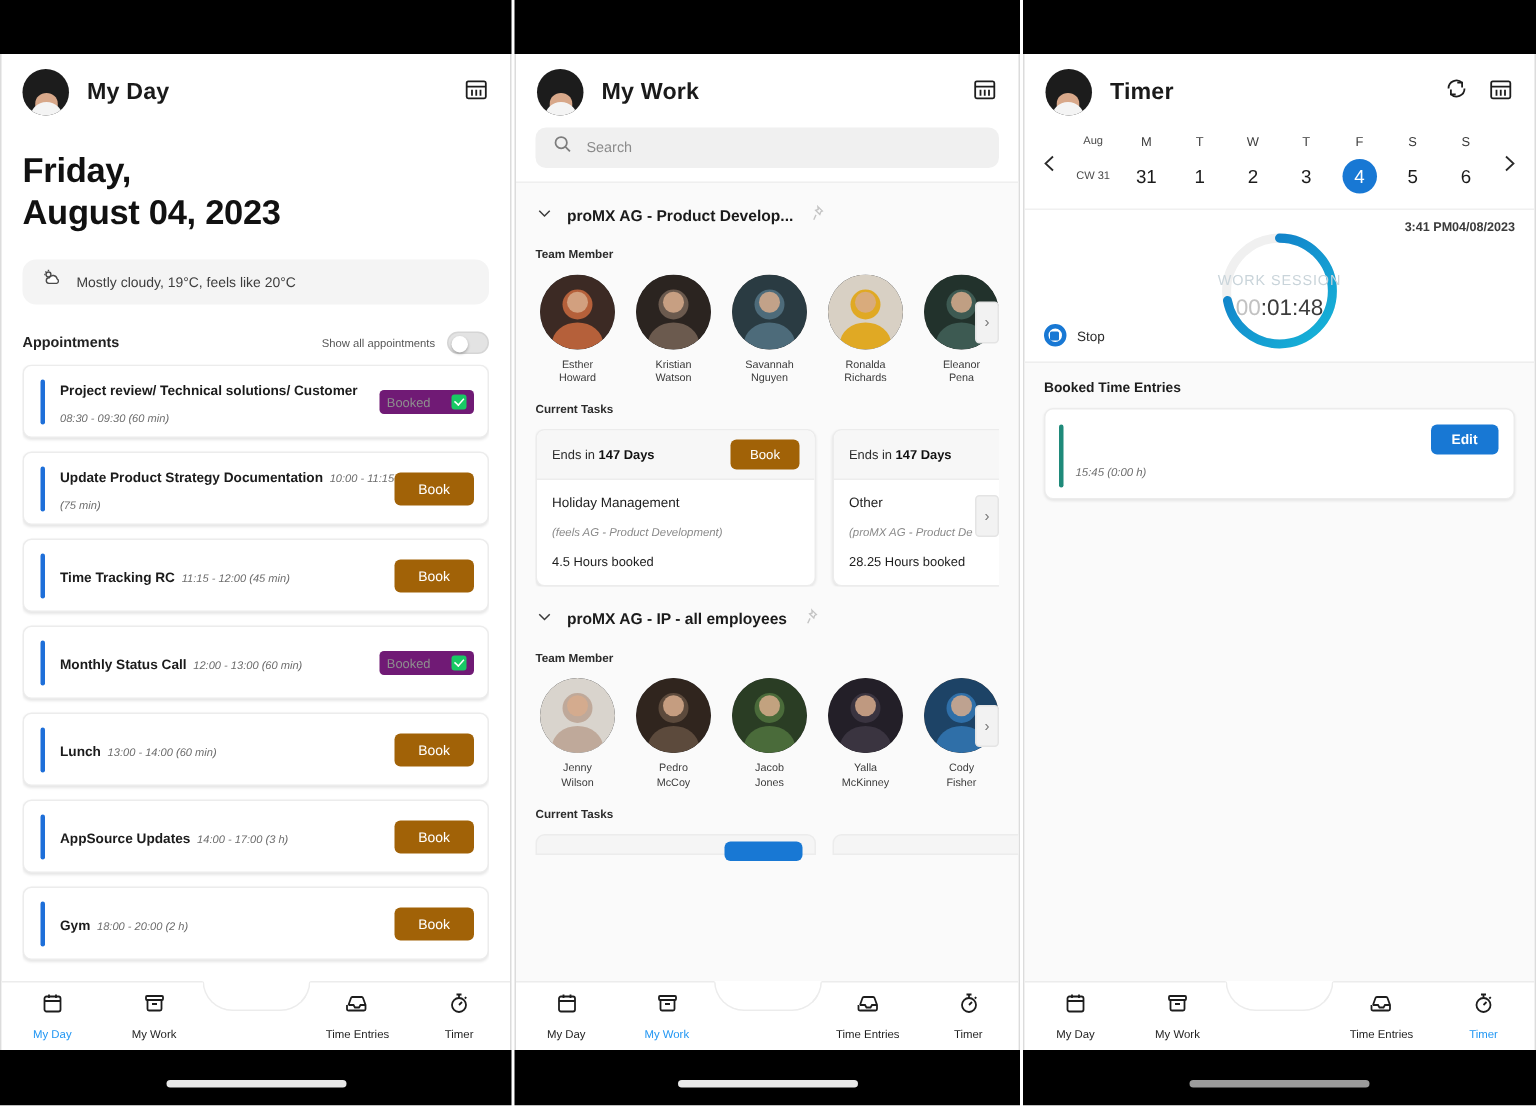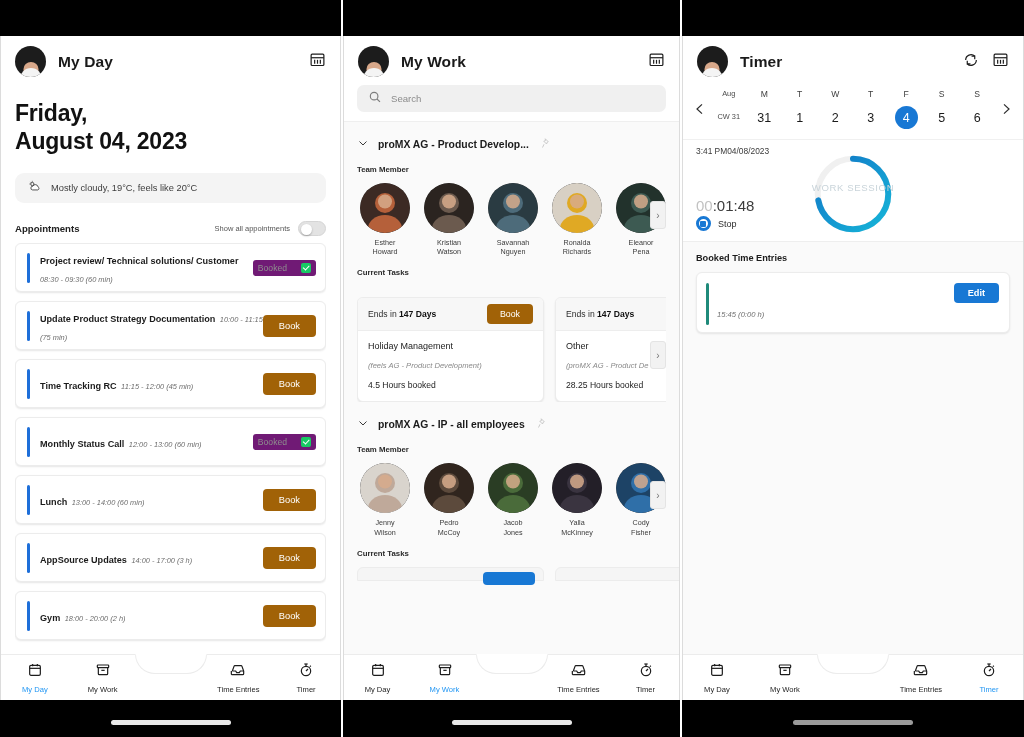--- a/index.html
+++ b/index.html
@@ -95,21 +95,21 @@
   .sect-lbl { font-size: 7.8px; font-weight: 700; color: #2b2b2b; margin-top: 12px; }
 
   .members { display: flex; gap: 8px; margin-top: 9px; position: relative; overflow: hidden; }
   .member { width: 56px; flex: 0 0 56px; display: flex; flex-direction: column; align-items: center; }
   .m-photo { width: 50px; height: 50px; border-radius: 50%; overflow: hidden; position: relative; background: #555; }
   .m-name { font-size: 7.2px; color: #3b3b3b; text-align: center; line-height: 1.28; margin-top: 5px; white-space: pre-line; }
   .mem-next { position: absolute; right: 0; top: 18px; width: 16px; height: 28px; background: #f2f2f2;
               border: 1px solid #e4e4e4; border-radius: 3px; display: flex; align-items: center; justify-content: center;
               font-size: 10px; color: #777; cursor: pointer; z-index: 3; }
 
-  .tasks-row { display: flex; gap: 11px; margin-top: 20px; overflow: hidden; }
+  .tasks-row { display: flex; gap: 11px; margin-top: 9px; overflow: hidden; }
   .task-card { width: 187px; flex: 0 0 187px; background: #fff; border: 1px solid #ececec; border-radius: 6px;
                box-shadow: 0 1px 2px rgba(0,0,0,.09); overflow: hidden; }
   .task-top { background: #f7f7f7; height: 33px; display: flex; align-items: center; padding: 0 10px;
               border-bottom: 1px solid #ededed; }
   .task-ends { font-size: 8.6px; color: #2d2d2d; }
   .task-ends b { font-weight: 700; color: #111; }
   .task-top .book-btn { margin-left: auto; padding: 5px 13px; font-size: 8.8px; }
   .task-body { padding: 10px 10px 11px 10px; }
   .task-name { font-size: 9px; color: #1c1c1c; }
   .task-proj { font-size: 7.6px; font-style: italic; color: #8a8a8a; margin-top: 10px; white-space: nowrap; overflow: hidden; }
@@ -129,25 +129,25 @@
   .cal-arrow { width: 22px; display: flex; align-items: center; justify-content: center; cursor: pointer; color: #2b2b2b; }
   .cal-days { flex: 1 1 auto; display: flex; }
   .cal-col { flex: 1 1 0; display: flex; flex-direction: column; align-items: center; gap: 7px; cursor: pointer; }
   .cal-dow { font-size: 8.6px; color: #3d3d3d; }
   .cal-col.meta .cal-dow, .cal-col.meta .cal-num { font-size: 7.4px; color: #4a4a4a; }
   .cal-num { font-size: 12.5px; color: #1b1b1b; width: 23px; height: 23px; border-radius: 50%;
              display: flex; align-items: center; justify-content: center; }
   .cal-col.sel .cal-num { background: #1878d4; color: #fff; font-weight: 400; }
 
   .timer-area { flex: 0 0 auto; padding: 6px 13px 10px 13px; position: relative; border-top:1px solid #f0f0f0; }
-  .timer-meta { display: flex; justify-content: flex-start; font-size: 8.4px; color: #3a3a3a; }
+  .timer-meta { display: flex; justify-content: flex-end; font-size: 8.4px; color: #3a3a3a; font-weight: bold; }
   .ring-wrap { height: 88px; display: flex; align-items: center; justify-content: center; position: relative; margin-top: -6px; }
   .ring-label { position: absolute; top: 32px; left: 0; right: 0; text-align: center;
                 font-size: 9.6px; color: #c9d4da; letter-spacing: .6px; }
-  .ring-time { position: absolute; top: 47px; left: 0; right: 0; text-align: left;
+  .ring-time { position: absolute; top: 47px; left: 0; right: 0; text-align: center;
                font-size: 15px; color: #3c3c3c; }
   .ring-time .dim { color: #c2c2c2; }
   .stop-row { display: flex; align-items: center; gap: 7px; margin-top: -22px; }
   .stop-ico { width: 15px; height: 15px; border-radius: 50%; border: 3px solid #1878d4; background: #fff;
               display:flex; align-items:center; justify-content:center; }
   .stop-ico i { display:block; width: 6px; height: 6px; background: #1878d4; border-radius: 1px; }
   .stop-lbl { font-size: 9px; color: #2c2c2c; }
 
   .bte { flex: 1 1 auto; background: #fafafa; border-top: 1px solid #eee; padding: 11px 13px; overflow: hidden; }
   .bte-lbl { font-size: 9.2px; font-weight: 700; color: #1d1d1d; }

